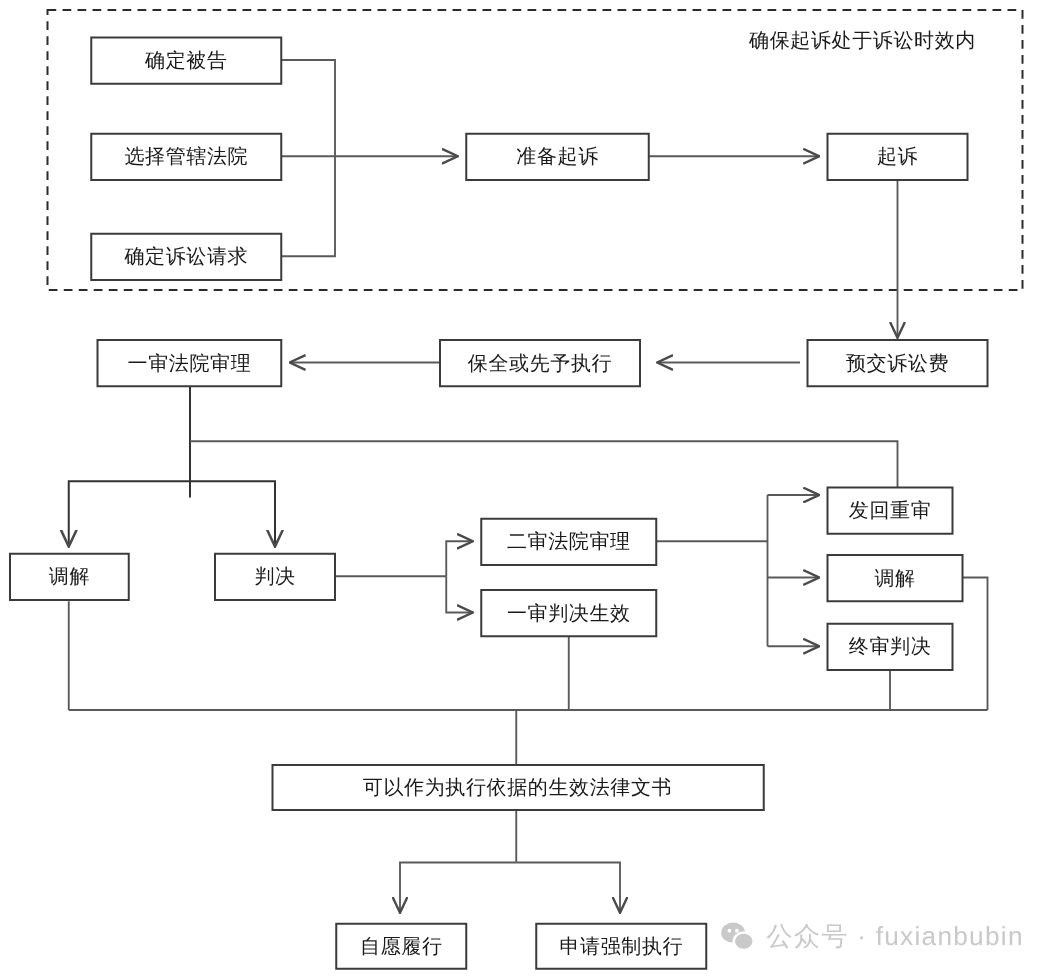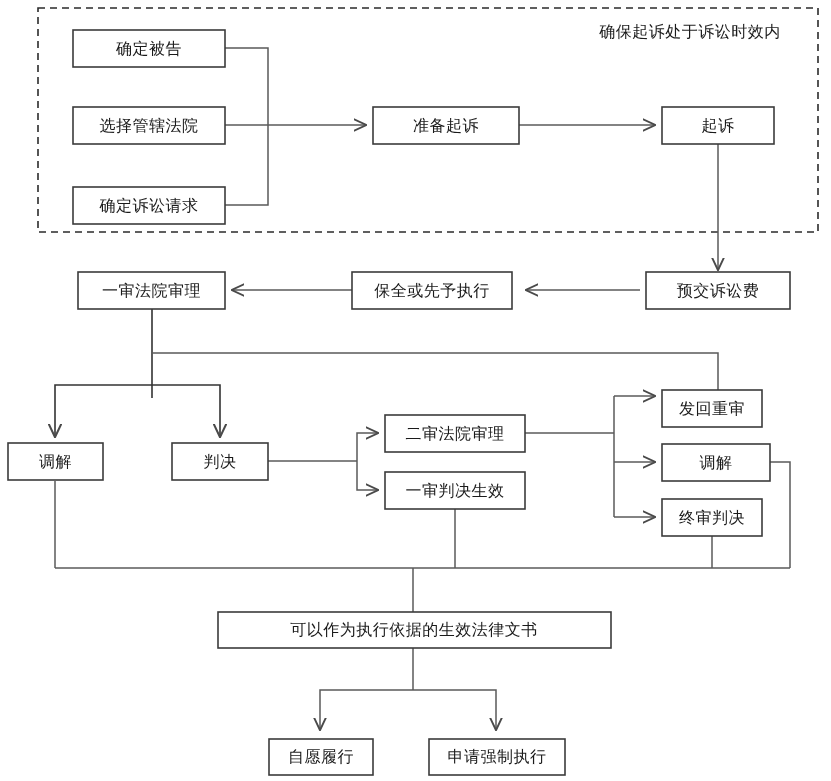--- a/index.html
+++ b/index.html
@@ -250,14 +250,23 @@
       <rect class="node-rect" x="269" y="739" width="104" height="36"></rect>
       <text class="node-label" x="321" y="758">自愿履行</text>
     </g>
 
     <g>
       <rect class="node-rect" x="429" y="739" width="136" height="36"></rect>
       <text class="node-label" x="497" y="758">申请强制执行</text>
     </g>
   </svg>
 
+  <div class="watermark">
+    <span class="wechat-badge">
+      <span class="big"></span>
+      <span class="d1"></span>
+      <span class="d2"></span>
+      <span class="small"></span>
+    </span>
+    <span>公众号 · fuxianbubin</span>
+  </div>
 
 </div>
 
 </body></html>

